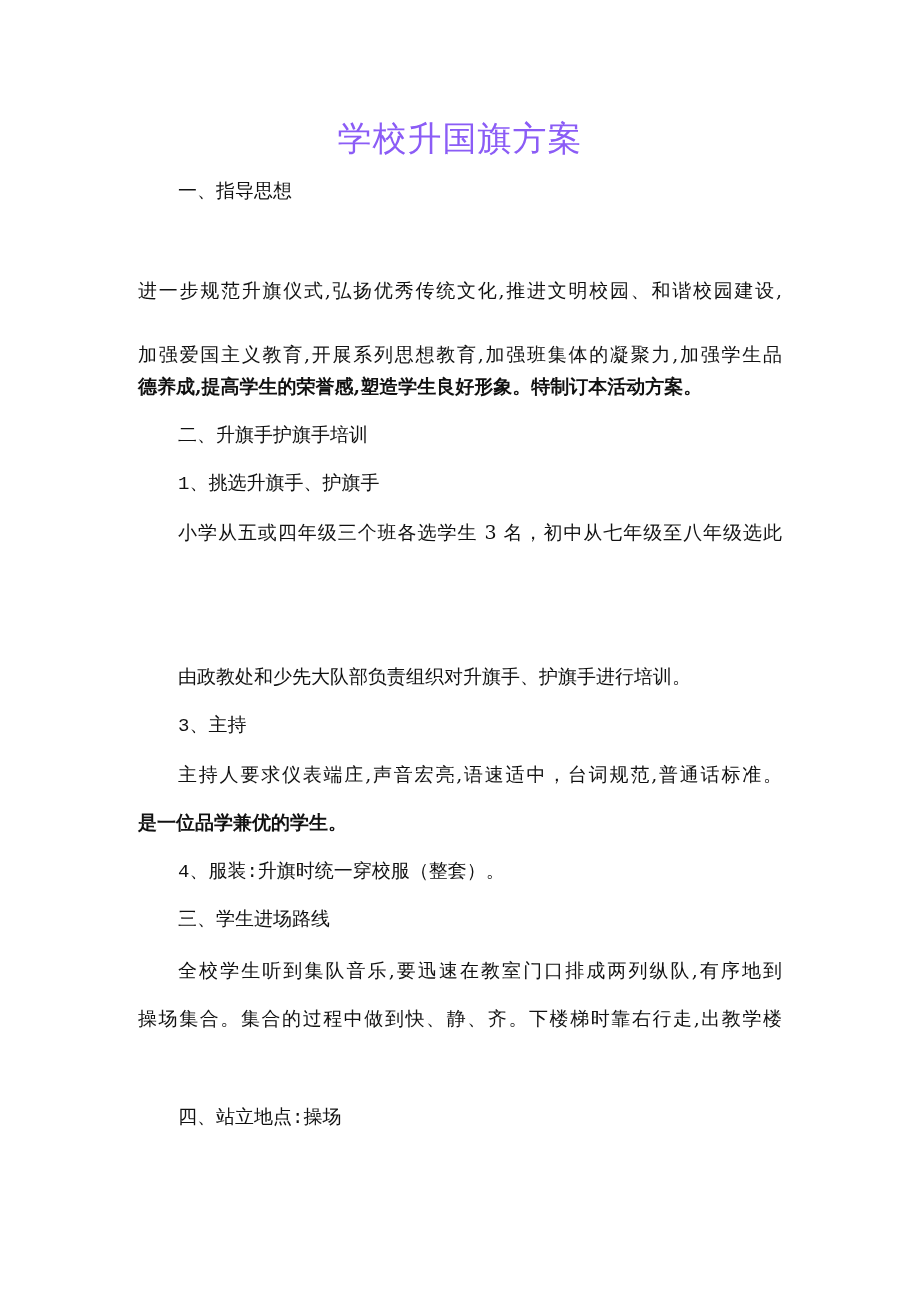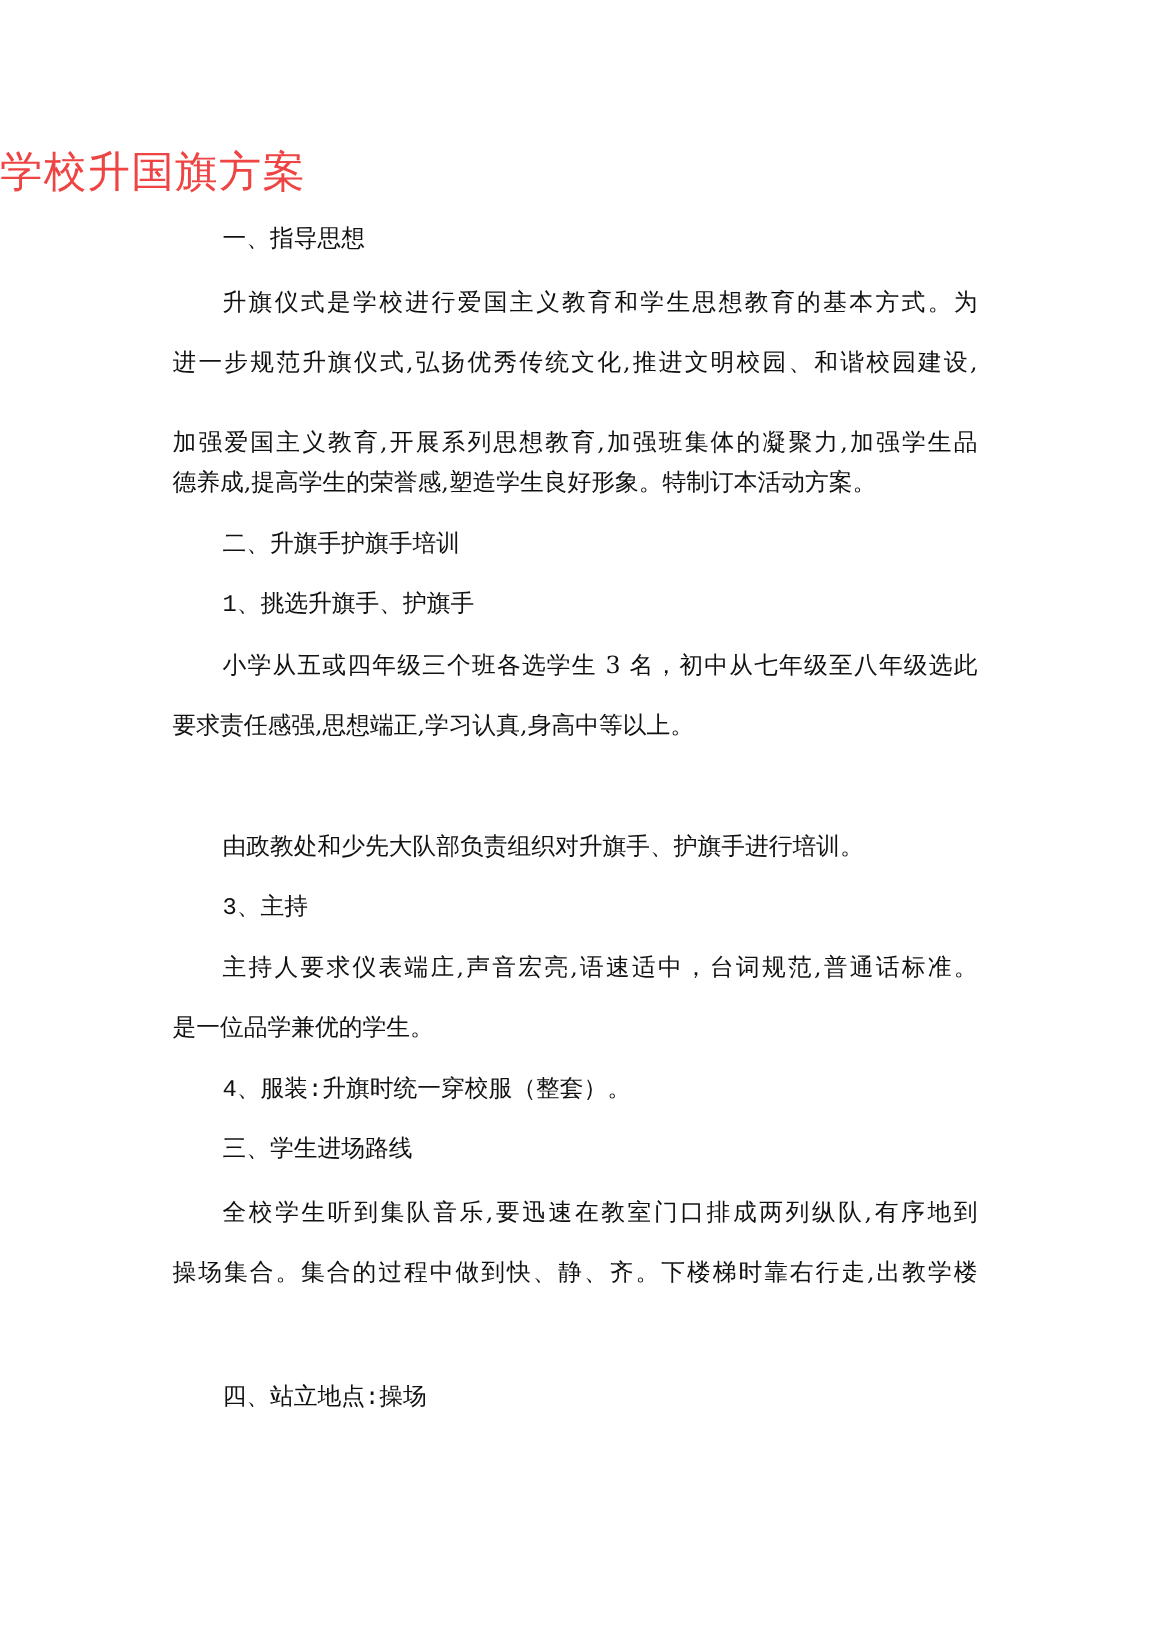--- a/index.html
+++ b/index.html
@@ -1,43 +1,41 @@
 <!DOCTYPE html>
 <html><head>
 <meta charset="utf-8">
 <style>
   html, body { margin: 0; padding: 0; background: #ffffff; }
   body { width: 920px; height: 1301px; position: relative; overflow: hidden;
          font-family: "DejaVu Serif", "Liberation Serif", serif; color: #111; }
   .page { position: absolute; left: 0; top: 0; width: 920px; height: 1301px; }
-  .title { position: absolute; left: 0; width: 920px; top: 112px; 
-           font-size: 34px; line-height: 52px; letter-spacing: 1px; color: #ef4444; }
+  .title { position: absolute; left: 0; width: 920px; top: 112px; text-align: center;
+           font-size: 34px; line-height: 52px; letter-spacing: 1px; color: #8b5cf6; }
   .line { position: absolute; font-size: 19px; line-height: 28px; white-space: nowrap; color: #111; }
   .ind { left: 178px; font-family: Liberation Mono, monospace; }
   .full { left: 138px; width: 644px; text-align-last: justify; text-align: justify; }
-  .last { left: 138px; }
+  .last { left: 138px; font-weight: bold; }
 </style>
 </head>
 <body>
 
 <div class="page">
   <div class="title">学校升国旗方案</div>
 
   <div class="line ind" style="top:178px">一、指导思想</div>
 
-  <div class="line full" style="left:178px;width:604px;top:228px">升旗仪式是学校进行爱国主义教育和学生思想教育的基本方式。为</div>
   <div class="line full" style="top:276px">进一步规范升旗仪式,弘扬优秀传统文化,推进文明校园、和谐校园建设,</div>
   <div class="line full" style="top:340px">加强爱国主义教育,开展系列思想教育,加强班集体的凝聚力,加强学生品</div>
   <div class="line last" style="top:372px">德养成,提高学生的荣誉感,塑造学生良好形象。特制订本活动方案。</div>
 
   <div class="line ind" style="top:422px">二、升旗手护旗手培训</div>
   <div class="line ind" style="top:470px">1、挑选升旗手、护旗手</div>
 
   <div class="line full" style="left:178px;width:604px;top:518px">小学从五或四年级三个班各选学生 3 名，初中从七年级至八年级选此</div>
-  <div class="line last" style="top:566px">要求责任感强,思想端正,学习认真,身高中等以上。</div>
 
   <div class="line ind" style="top:664px">由政教处和少先大队部负责组织对升旗手、护旗手进行培训。</div>
 
   <div class="line ind" style="top:712px">3、主持</div>
   <div class="line full" style="left:178px;width:604px;top:760px">主持人要求仪表端庄,声音宏亮,语速适中，台词规范,普通话标准。</div>
   <div class="line last" style="top:808px">是一位品学兼优的学生。</div>
 
   <div class="line ind" style="top:858px">4、服装:升旗时统一穿校服（整套）。</div>
 
   <div class="line ind" style="top:906px">三、学生进场路线</div>

